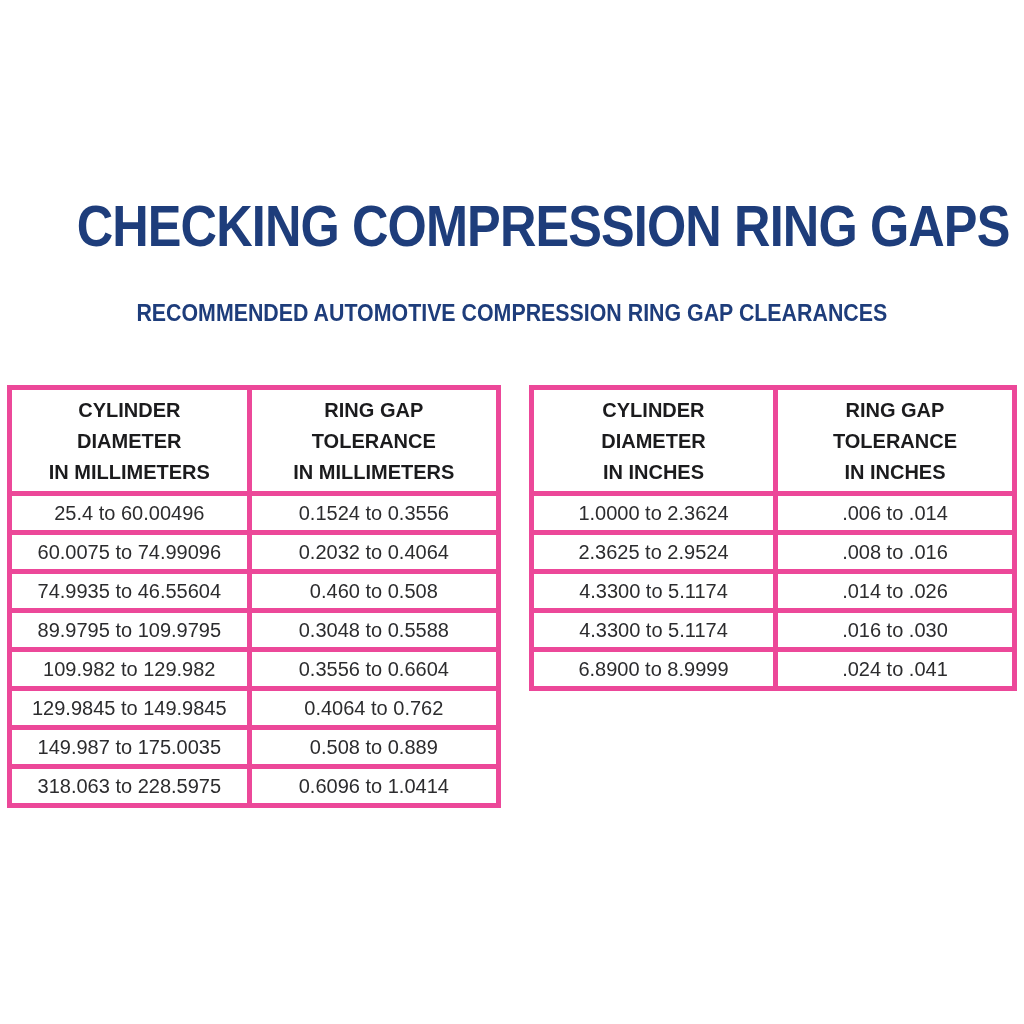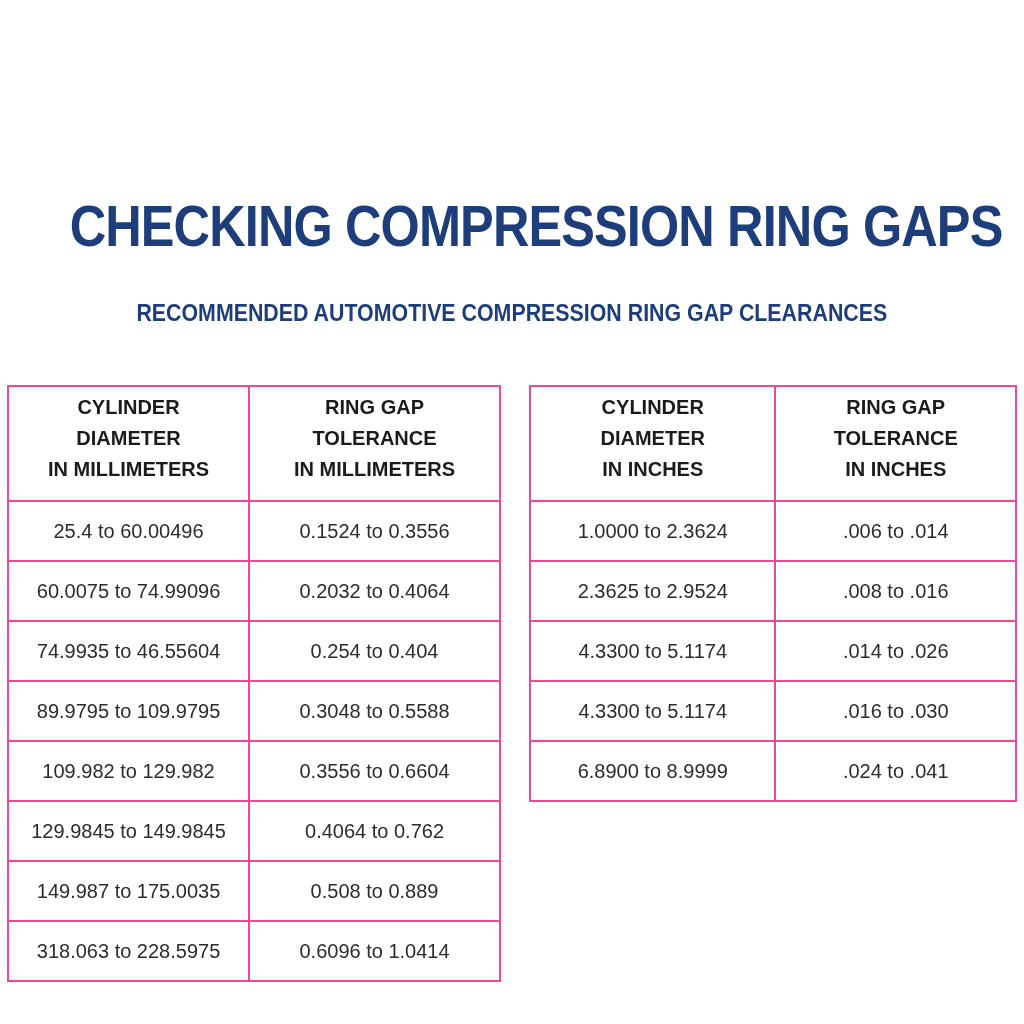--- a/index.html
+++ b/index.html
@@ -11,21 +11,21 @@
   .page {
     position: relative;
     width: 1024px;
     height: 1024px;
     background: #ffffff;
     overflow: hidden;
   }
   .title {
     position: absolute;
     top: 196px;
-    left: 0;
+    left: 7px;
     width: 836px;
     margin: 0;
     text-align: left;
     color: #1e3d7b;
     font-size: 58px;
     line-height: 60px;
     font-weight: bold;
     white-space: nowrap;
   }
   .title .squeeze {
@@ -62,24 +62,24 @@
   table.gap-table.mm {
     left: 7px;
     width: 494px;
   }
   table.gap-table.inch {
     left: 529px;
     width: 488px;
   }
   table.gap-table th,
   table.gap-table td {
-    border: 2px solid #ec4899;
+    border: 5px solid #ec4899;
     text-align: center;
     vertical-align: middle;
-    padding: 12px;
+    padding: 0;
   }
   table.gap-table th {
     height: 99px;
     font-size: 20px;
     line-height: 31px;
     font-weight: bold;
     color: #1b1b1d;
     white-space: pre-line;
     padding-top: 2px;
   }
@@ -124,21 +124,21 @@
       <tr>
         <td>25.4 to 60.00496</td>
         <td>0.1524 to 0.3556</td>
       </tr>
       <tr>
         <td>60.0075 to 74.99096</td>
         <td>0.2032 to 0.4064</td>
       </tr>
       <tr>
         <td>74.9935 to 46.55604</td>
-        <td>0.254 to 0.404</td>
+        <td>0.460 to 0.508</td>
       </tr>
       <tr>
         <td>89.9795 to 109.9795</td>
         <td>0.3048 to 0.5588</td>
       </tr>
       <tr>
         <td>109.982 to 129.982</td>
         <td>0.3556 to 0.6604</td>
       </tr>
       <tr>

